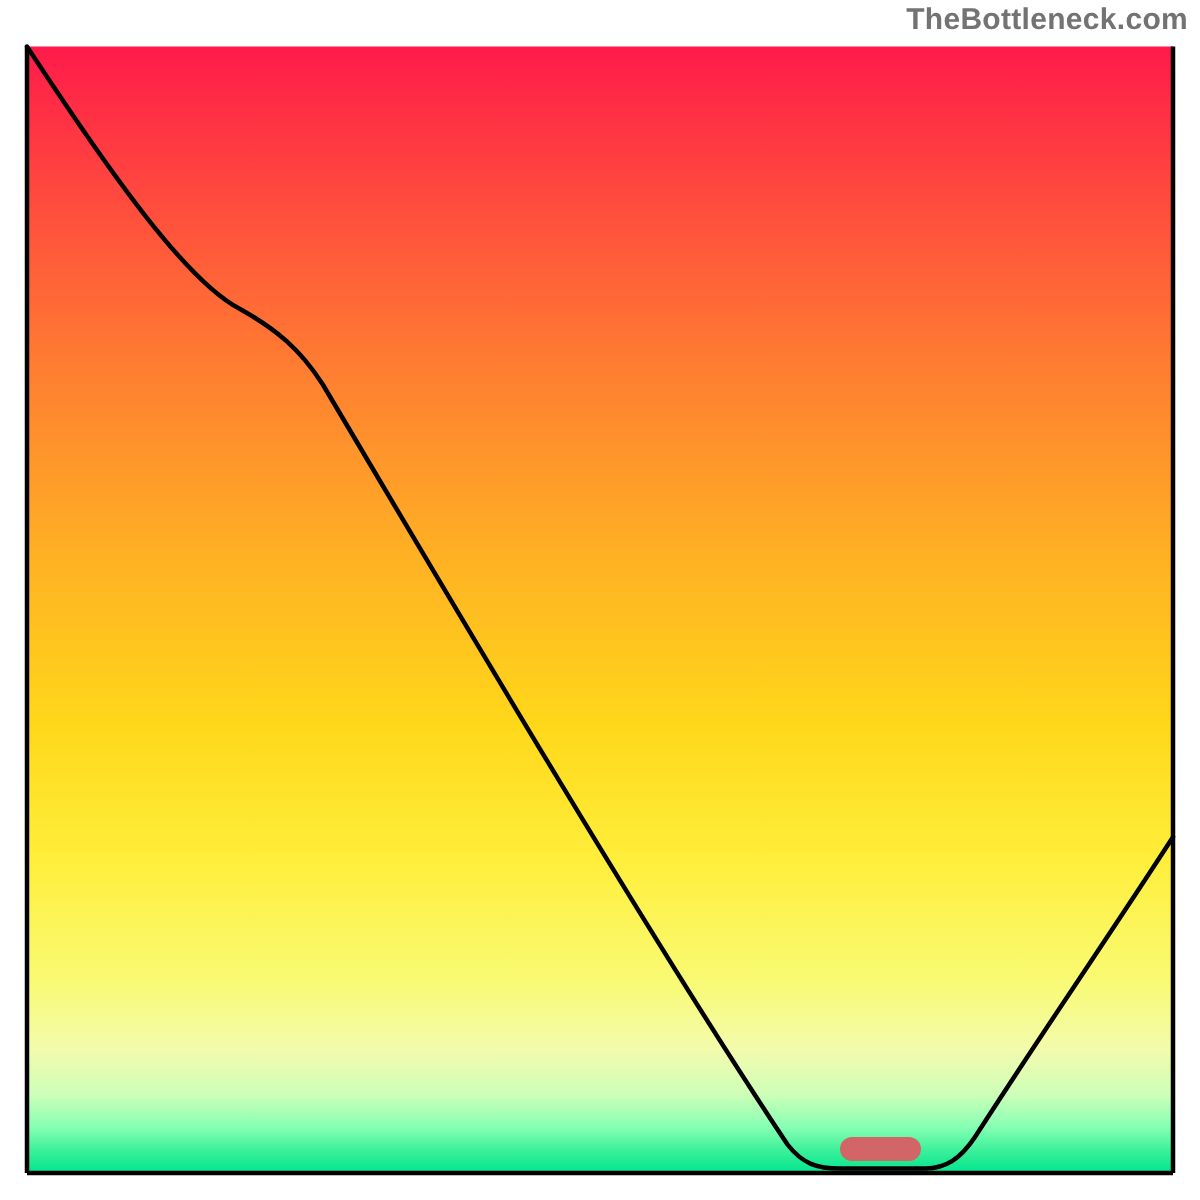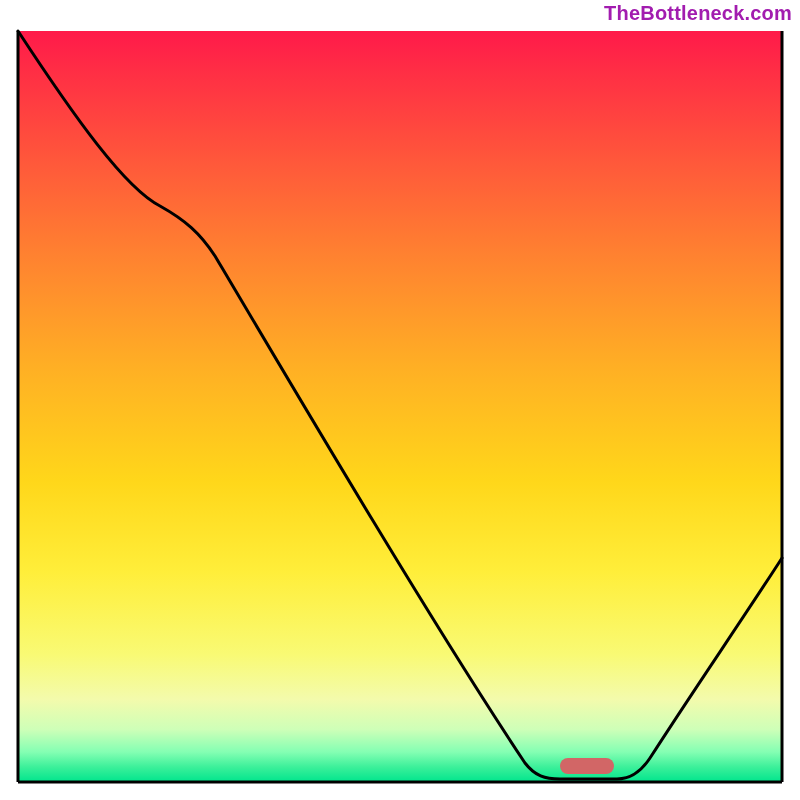--- a/index.html
+++ b/index.html
@@ -15,21 +15,21 @@
     width: 800px;
     height: 800px;
     background: #ffffff;
   }
   .watermark {
     position: absolute;
     top: 2px;
     right: 8px;
     font-size: 20px;
     font-weight: bold;
-    color: #a21caf;
+    color: #737373;
     letter-spacing: 0.2px;
     z-index: 10;
   }
   .plot-outer {
     position: absolute;
     left: 15px;
     top: 28px;
     width: 770px;
     height: 757px;
     background: #ffffff;

